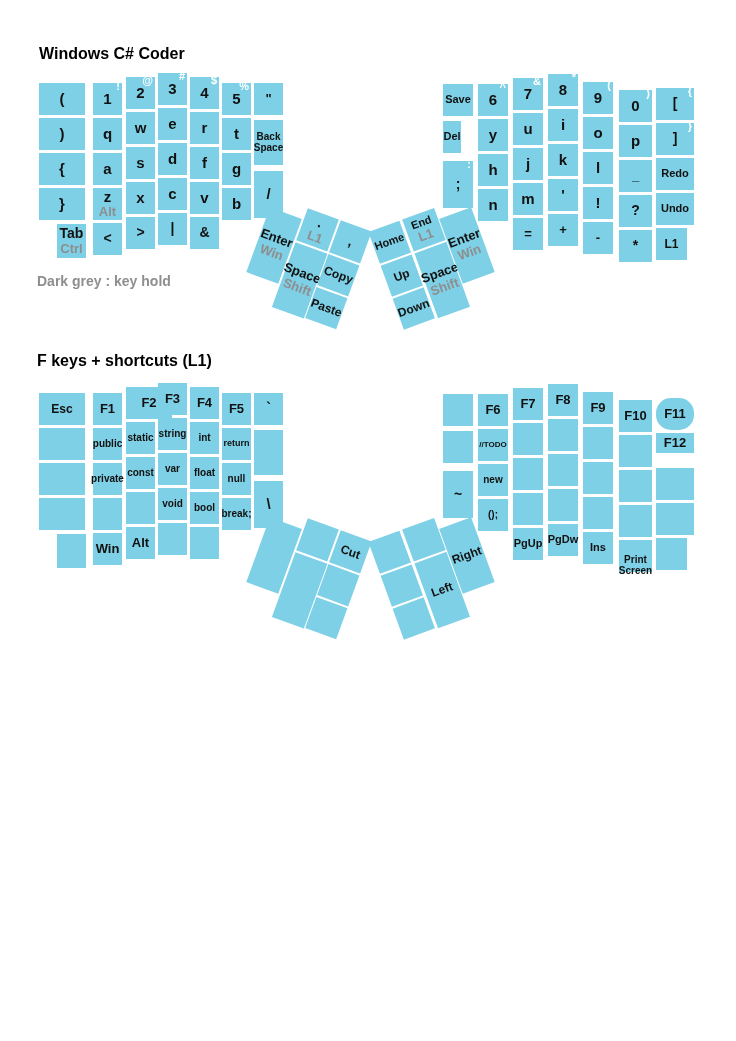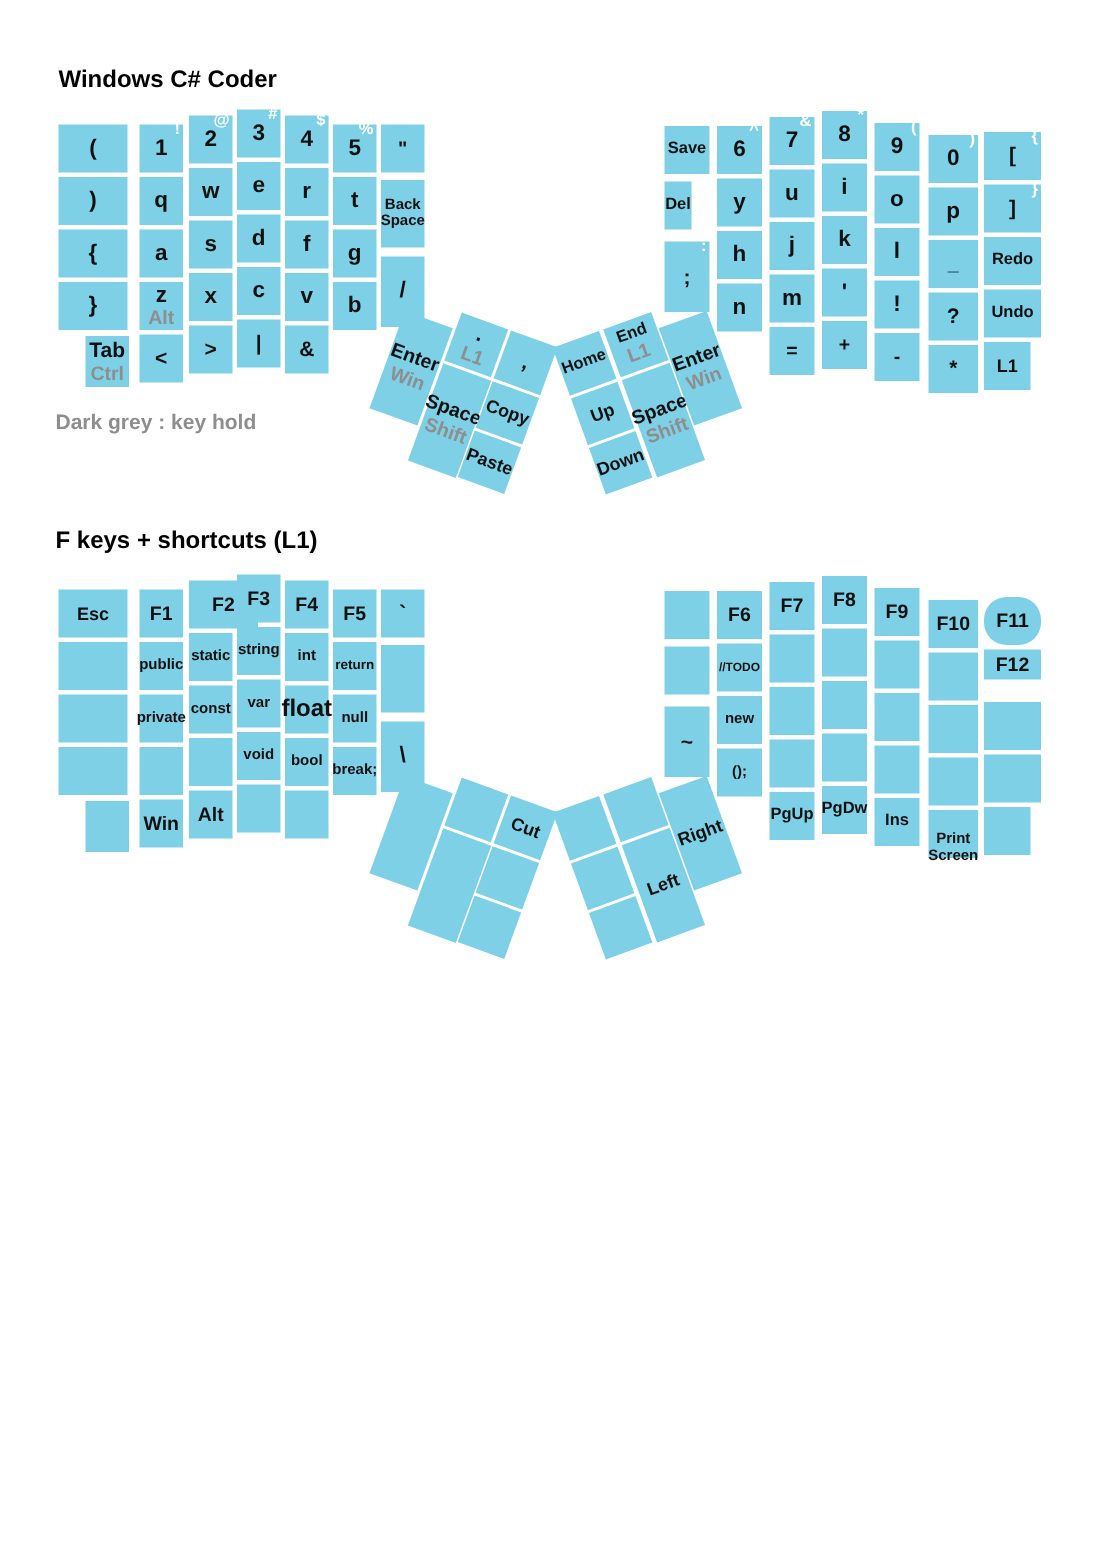--- a/index.html
+++ b/index.html
@@ -322,21 +322,21 @@
       <span class="main" style="font-size: 10px;">void</span>
     </div>
     <div class="key" style="left: 158px; top: 523px; width: 29px; height: 32px;"></div>
     <div class="key" style="left: 190px; top: 387px; width: 29px; height: 32px;">
       <span class="main" style="font-size: 13px;">F4</span>
     </div>
     <div class="key" style="left: 190px; top: 422px; width: 29px; height: 32px;">
       <span class="main" style="font-size: 10px;">int</span>
     </div>
     <div class="key" style="left: 190px; top: 457px; width: 29px; height: 32px;">
-      <span class="main" style="font-size: 16px;">float</span>
+      <span class="main" style="font-size: 10px;">float</span>
     </div>
     <div class="key" style="left: 190px; top: 492px; width: 29px; height: 32px;">
       <span class="main" style="font-size: 10px;">bool</span>
     </div>
     <div class="key" style="left: 190px; top: 527px; width: 29px; height: 32px;"></div>
     <div class="key" style="left: 222px; top: 393px; width: 29px; height: 32px;">
       <span class="main" style="font-size: 13px;">F5</span>
     </div>
     <div class="key" style="left: 222px; top: 428px; width: 29px; height: 32px;">
       <span class="main" style="font-size: 9px;">return</span>

